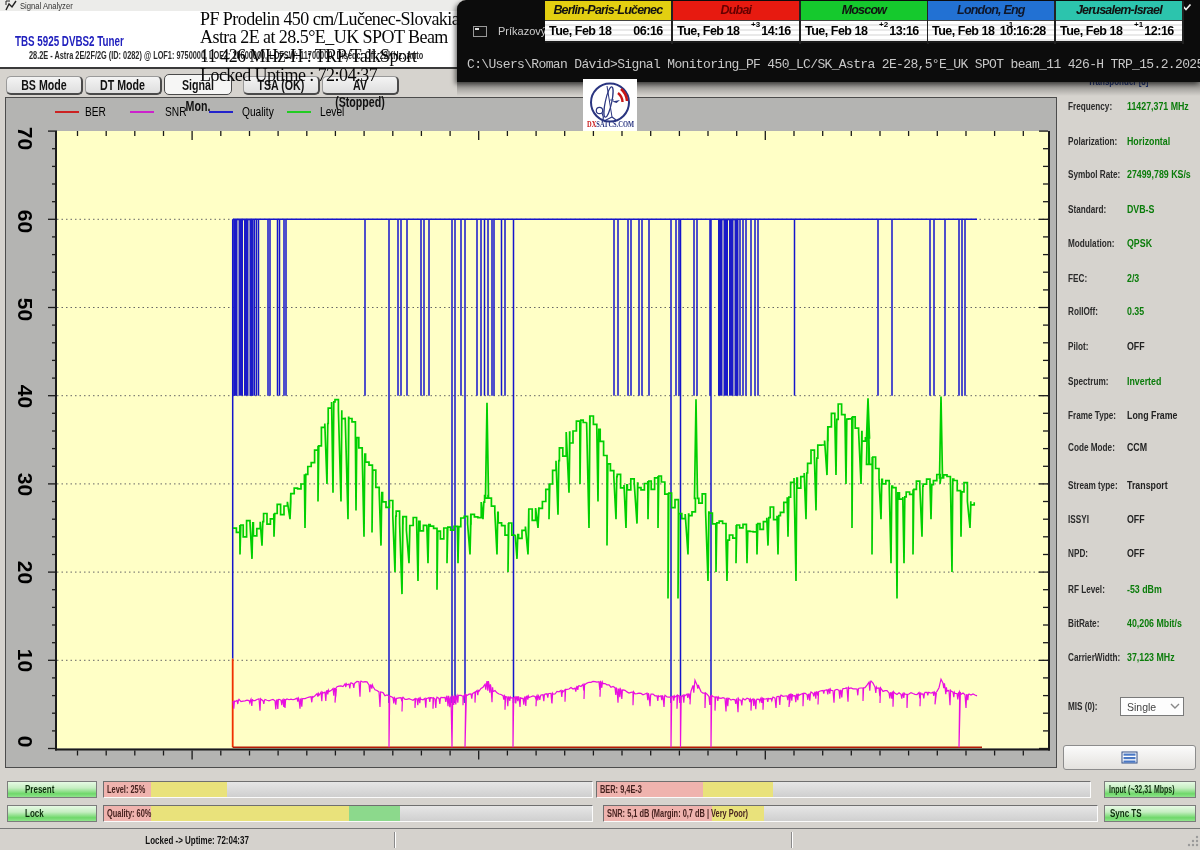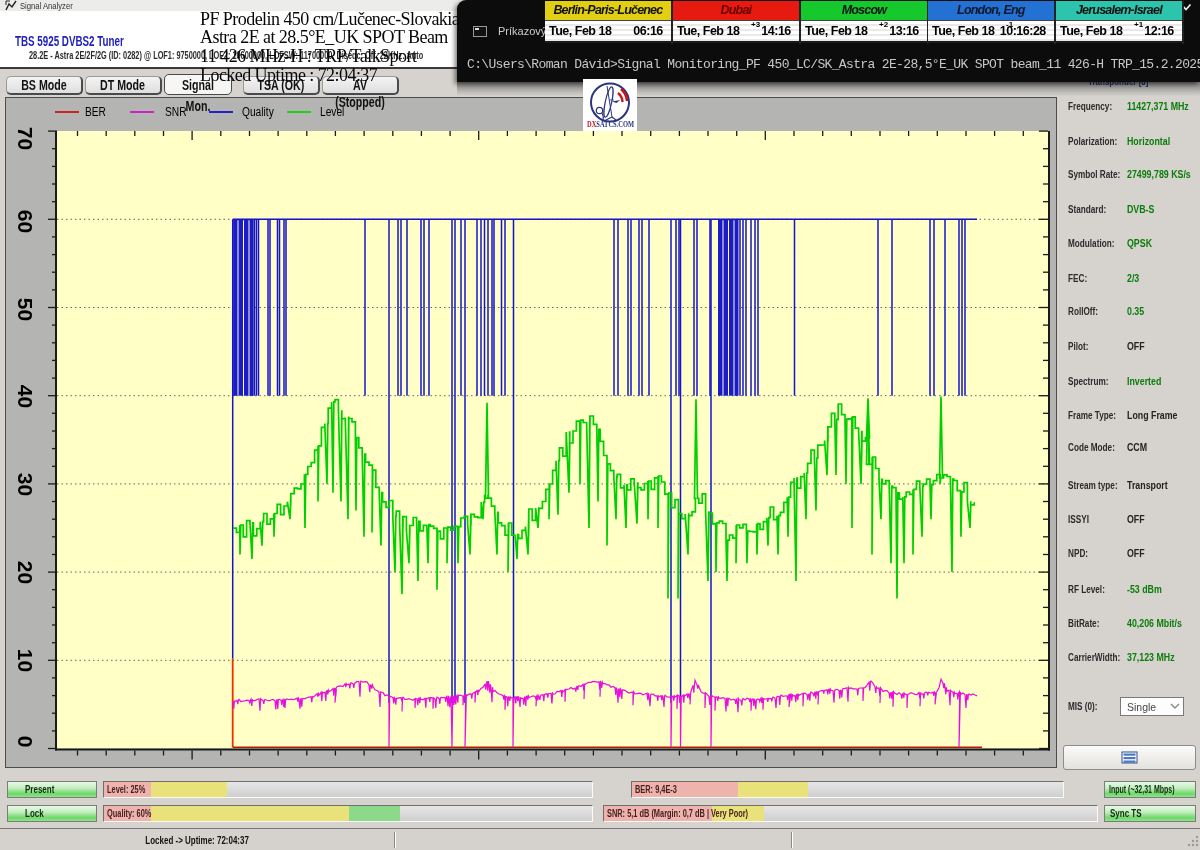--- a/index.html
+++ b/index.html
@@ -536,21 +536,21 @@
   <div class="seg" style="left:0;width:47px;background:#efb3ae"></div>
   <div class="seg" style="left:47px;width:76px;background:#e9e27b"></div>
   <div class="bartxt">Level: 25%</div>
 </div>
 <div class="bar" style="left:103px;top:805px;width:490px">
   <div class="seg" style="left:0;width:47px;background:#efb3ae"></div>
   <div class="seg" style="left:47px;width:198px;background:#e9e27b"></div>
   <div class="seg" style="left:245px;width:51px;background:#8cd98c"></div>
   <div class="bartxt">Quality: 60%</div>
 </div>
-<div class="bar" style="left:631px;top:781px;width:433px">
+<div class="bar" style="left:596px;top:781px;width:495px">
   <div class="seg" style="left:0;width:106px;background:#efb3ae"></div>
   <div class="seg" style="left:106px;width:70px;background:#e9e27b"></div>
   <div class="bartxt">BER: 9,4E-3</div>
 </div>
 <div class="bar" style="left:603px;top:805px;width:495px">
   <div class="seg" style="left:0;width:108px;background:#efb3ae"></div>
   <div class="seg" style="left:108px;width:52px;background:#e9e27b"></div>
   <div class="bartxt">SNR: 5,1 dB (Margin: 0,7 dB | Very Poor)</div>
 </div>
 

